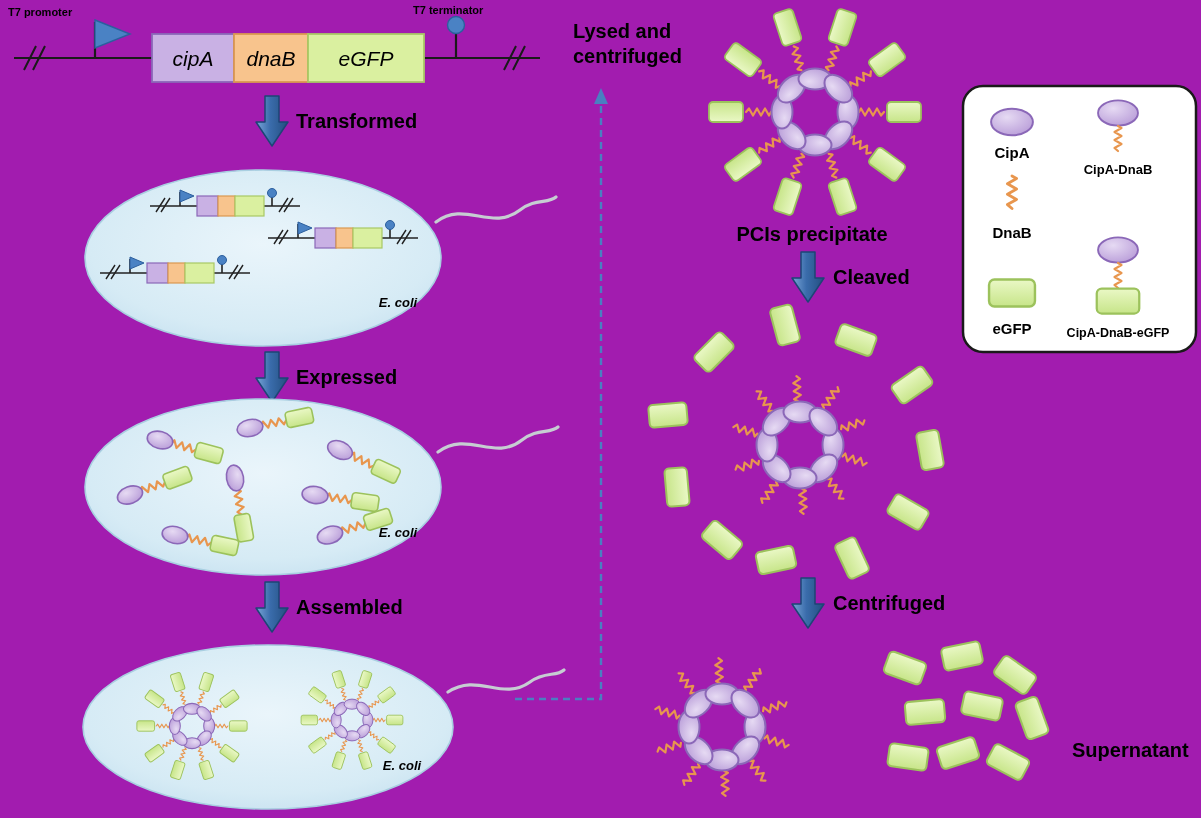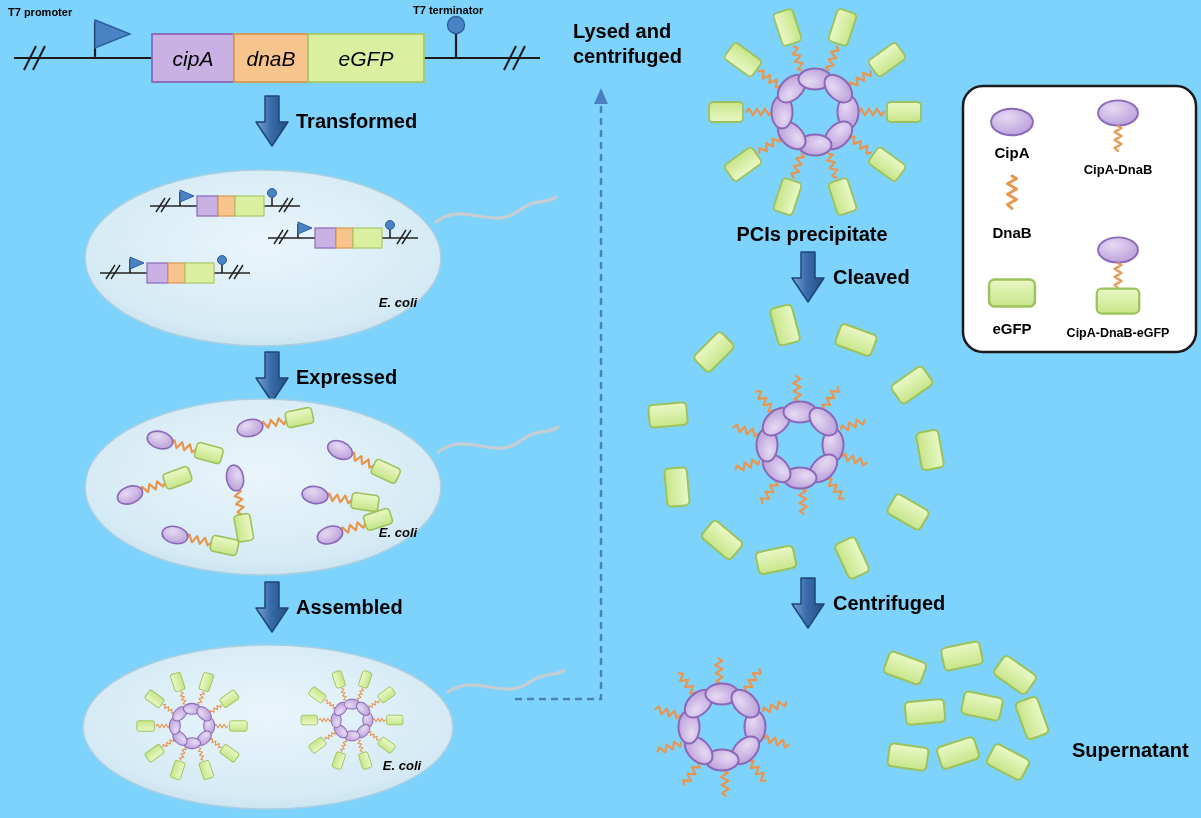--- a/index.html
+++ b/index.html
@@ -1,16 +1,16 @@
 <!DOCTYPE html>
 <html><head>
 <meta charset="utf-8">
 <style>
   html,body{margin:0;padding:0;background:#ffffff;}
-  .stage{width:1201px;height:818px;position:relative;background:#7dd3fc;overflow:hidden;}
+  .stage{width:1201px;height:818px;position:relative;background:#a21caf;overflow:hidden;}
   svg text{font-family:"Liberation Sans","DejaVu Sans",sans-serif;fill:#000;}
   .step{font-size:20px;font-weight:bold;}
   .tiny{font-size:11px;font-weight:bold;}
   .gene{font-size:21px;font-style:italic;font-weight:500;}
   .cellname{font-size:13px;font-weight:bold;font-style:italic;}
   .leg{font-weight:bold;font-size:15px;}
   .legs{font-weight:bold;font-size:13px;}
 </style>
 </head>
 <body>

